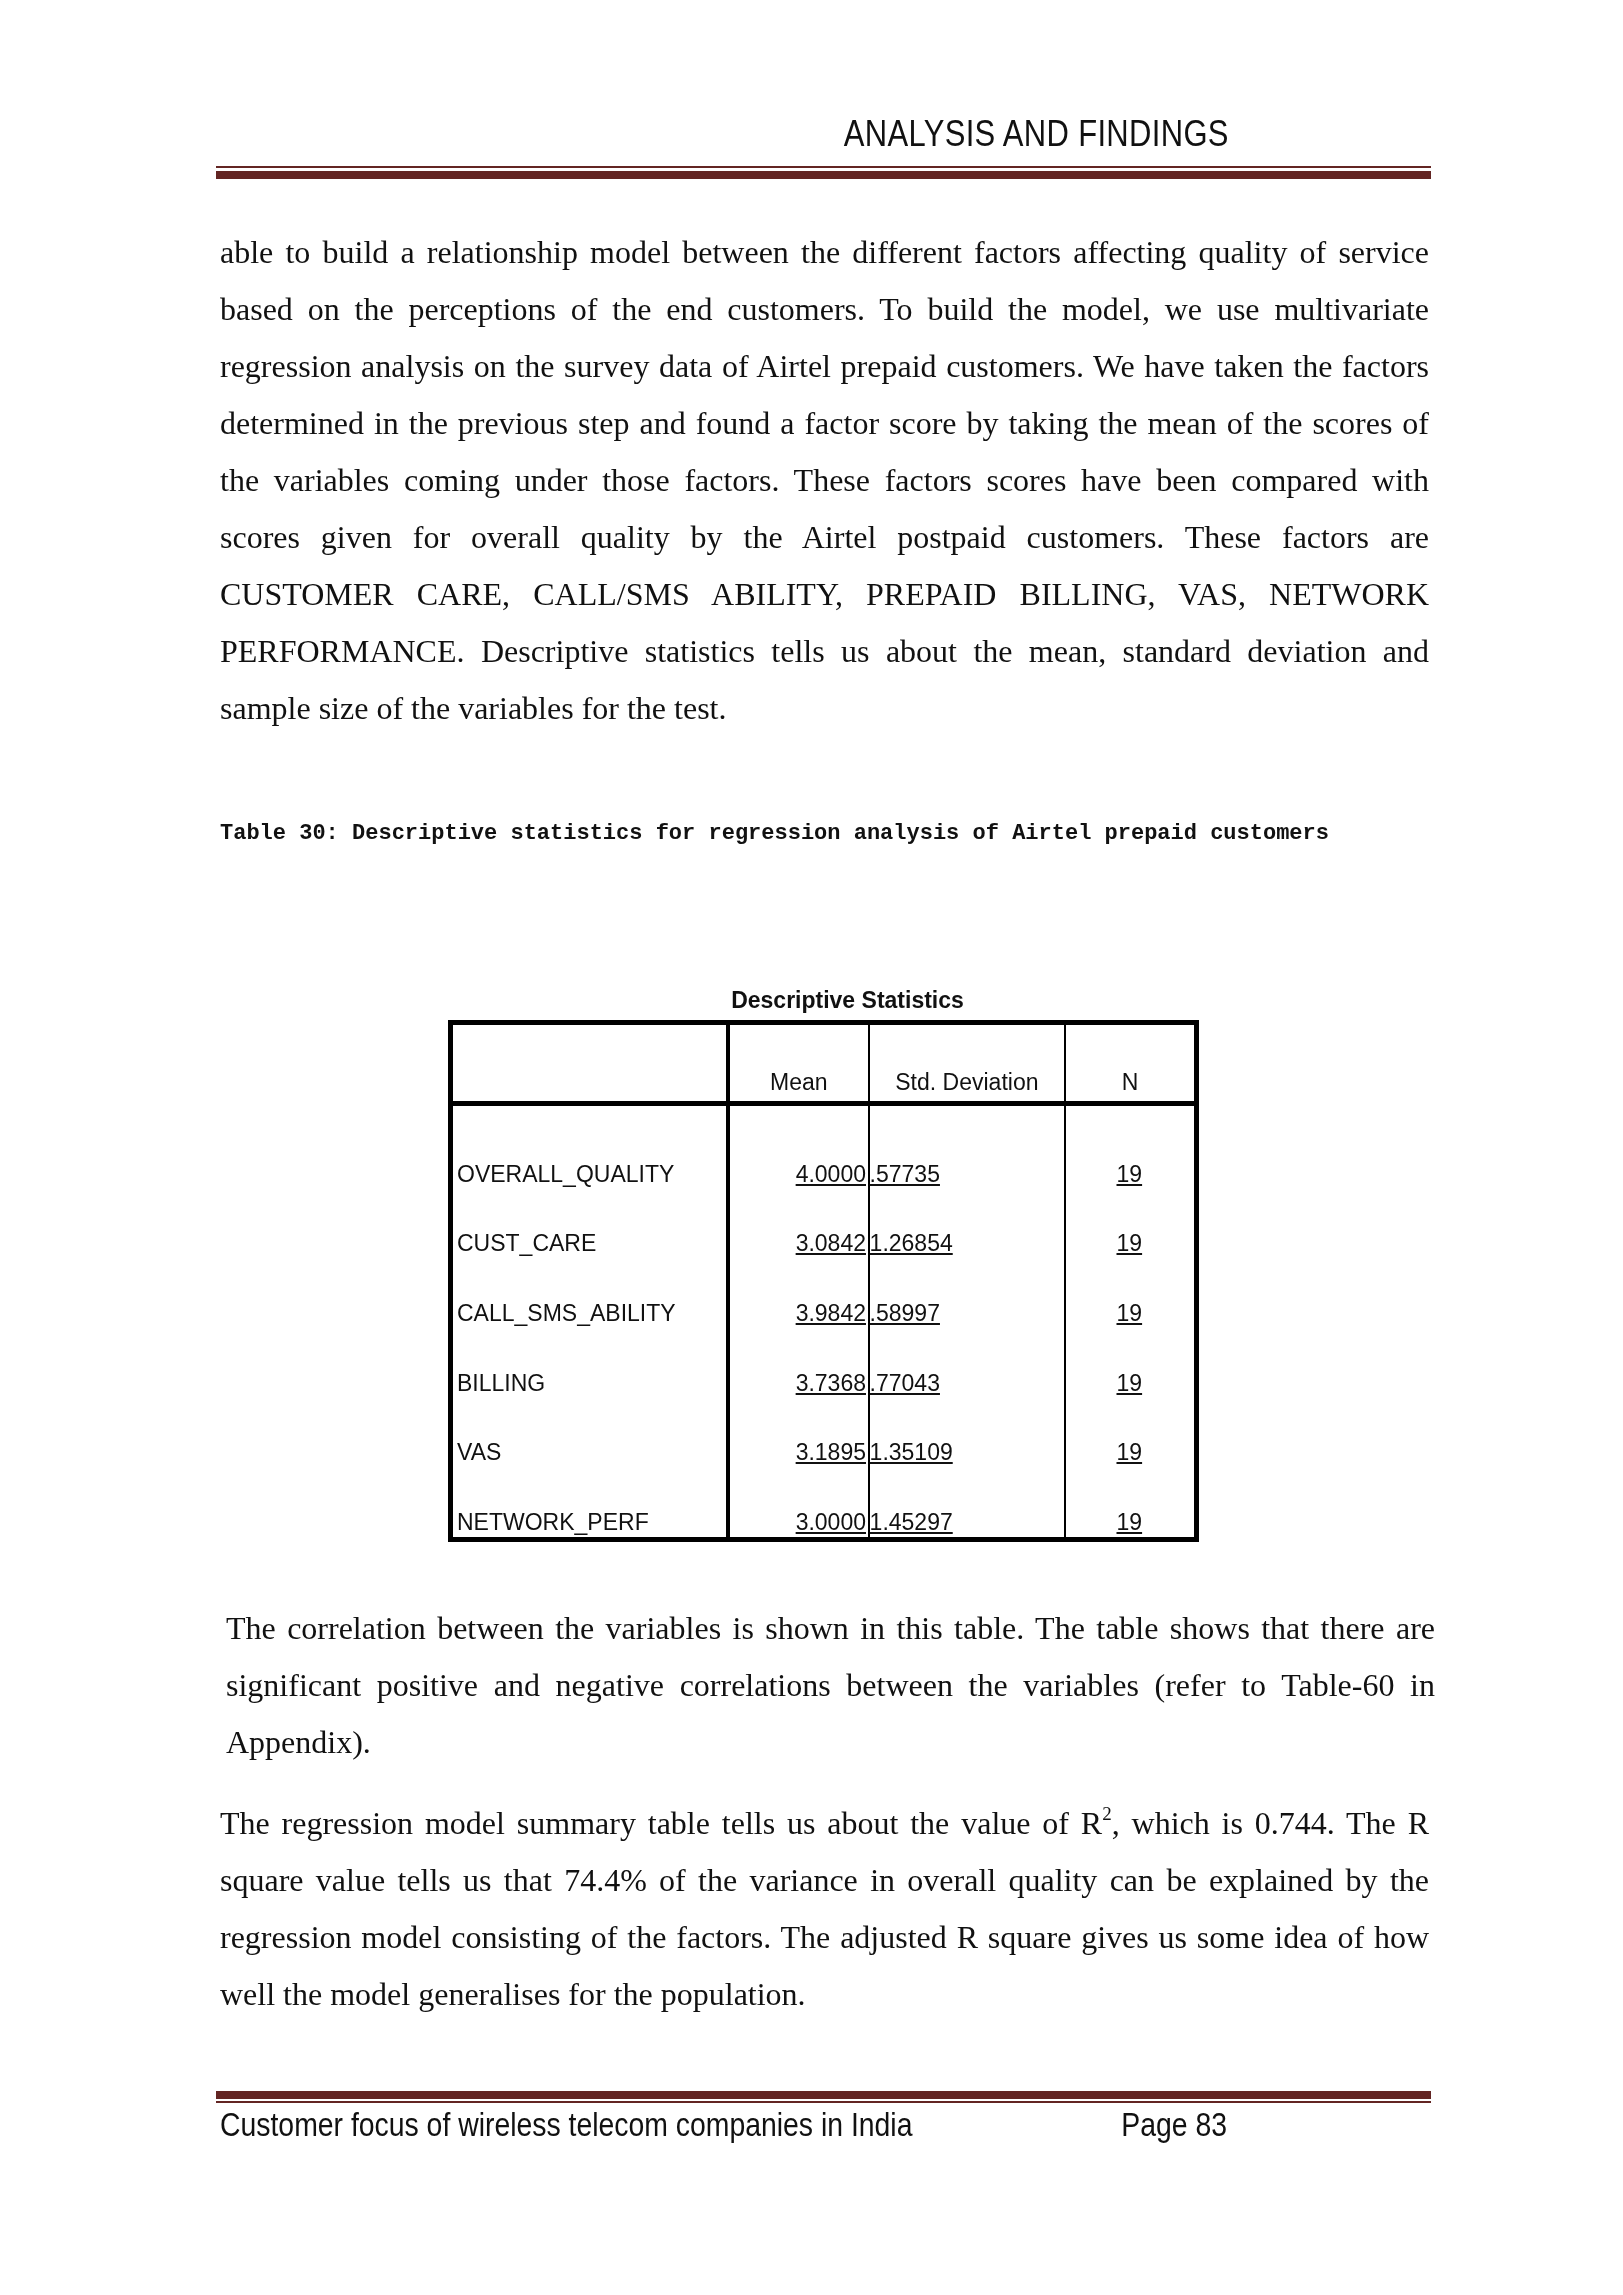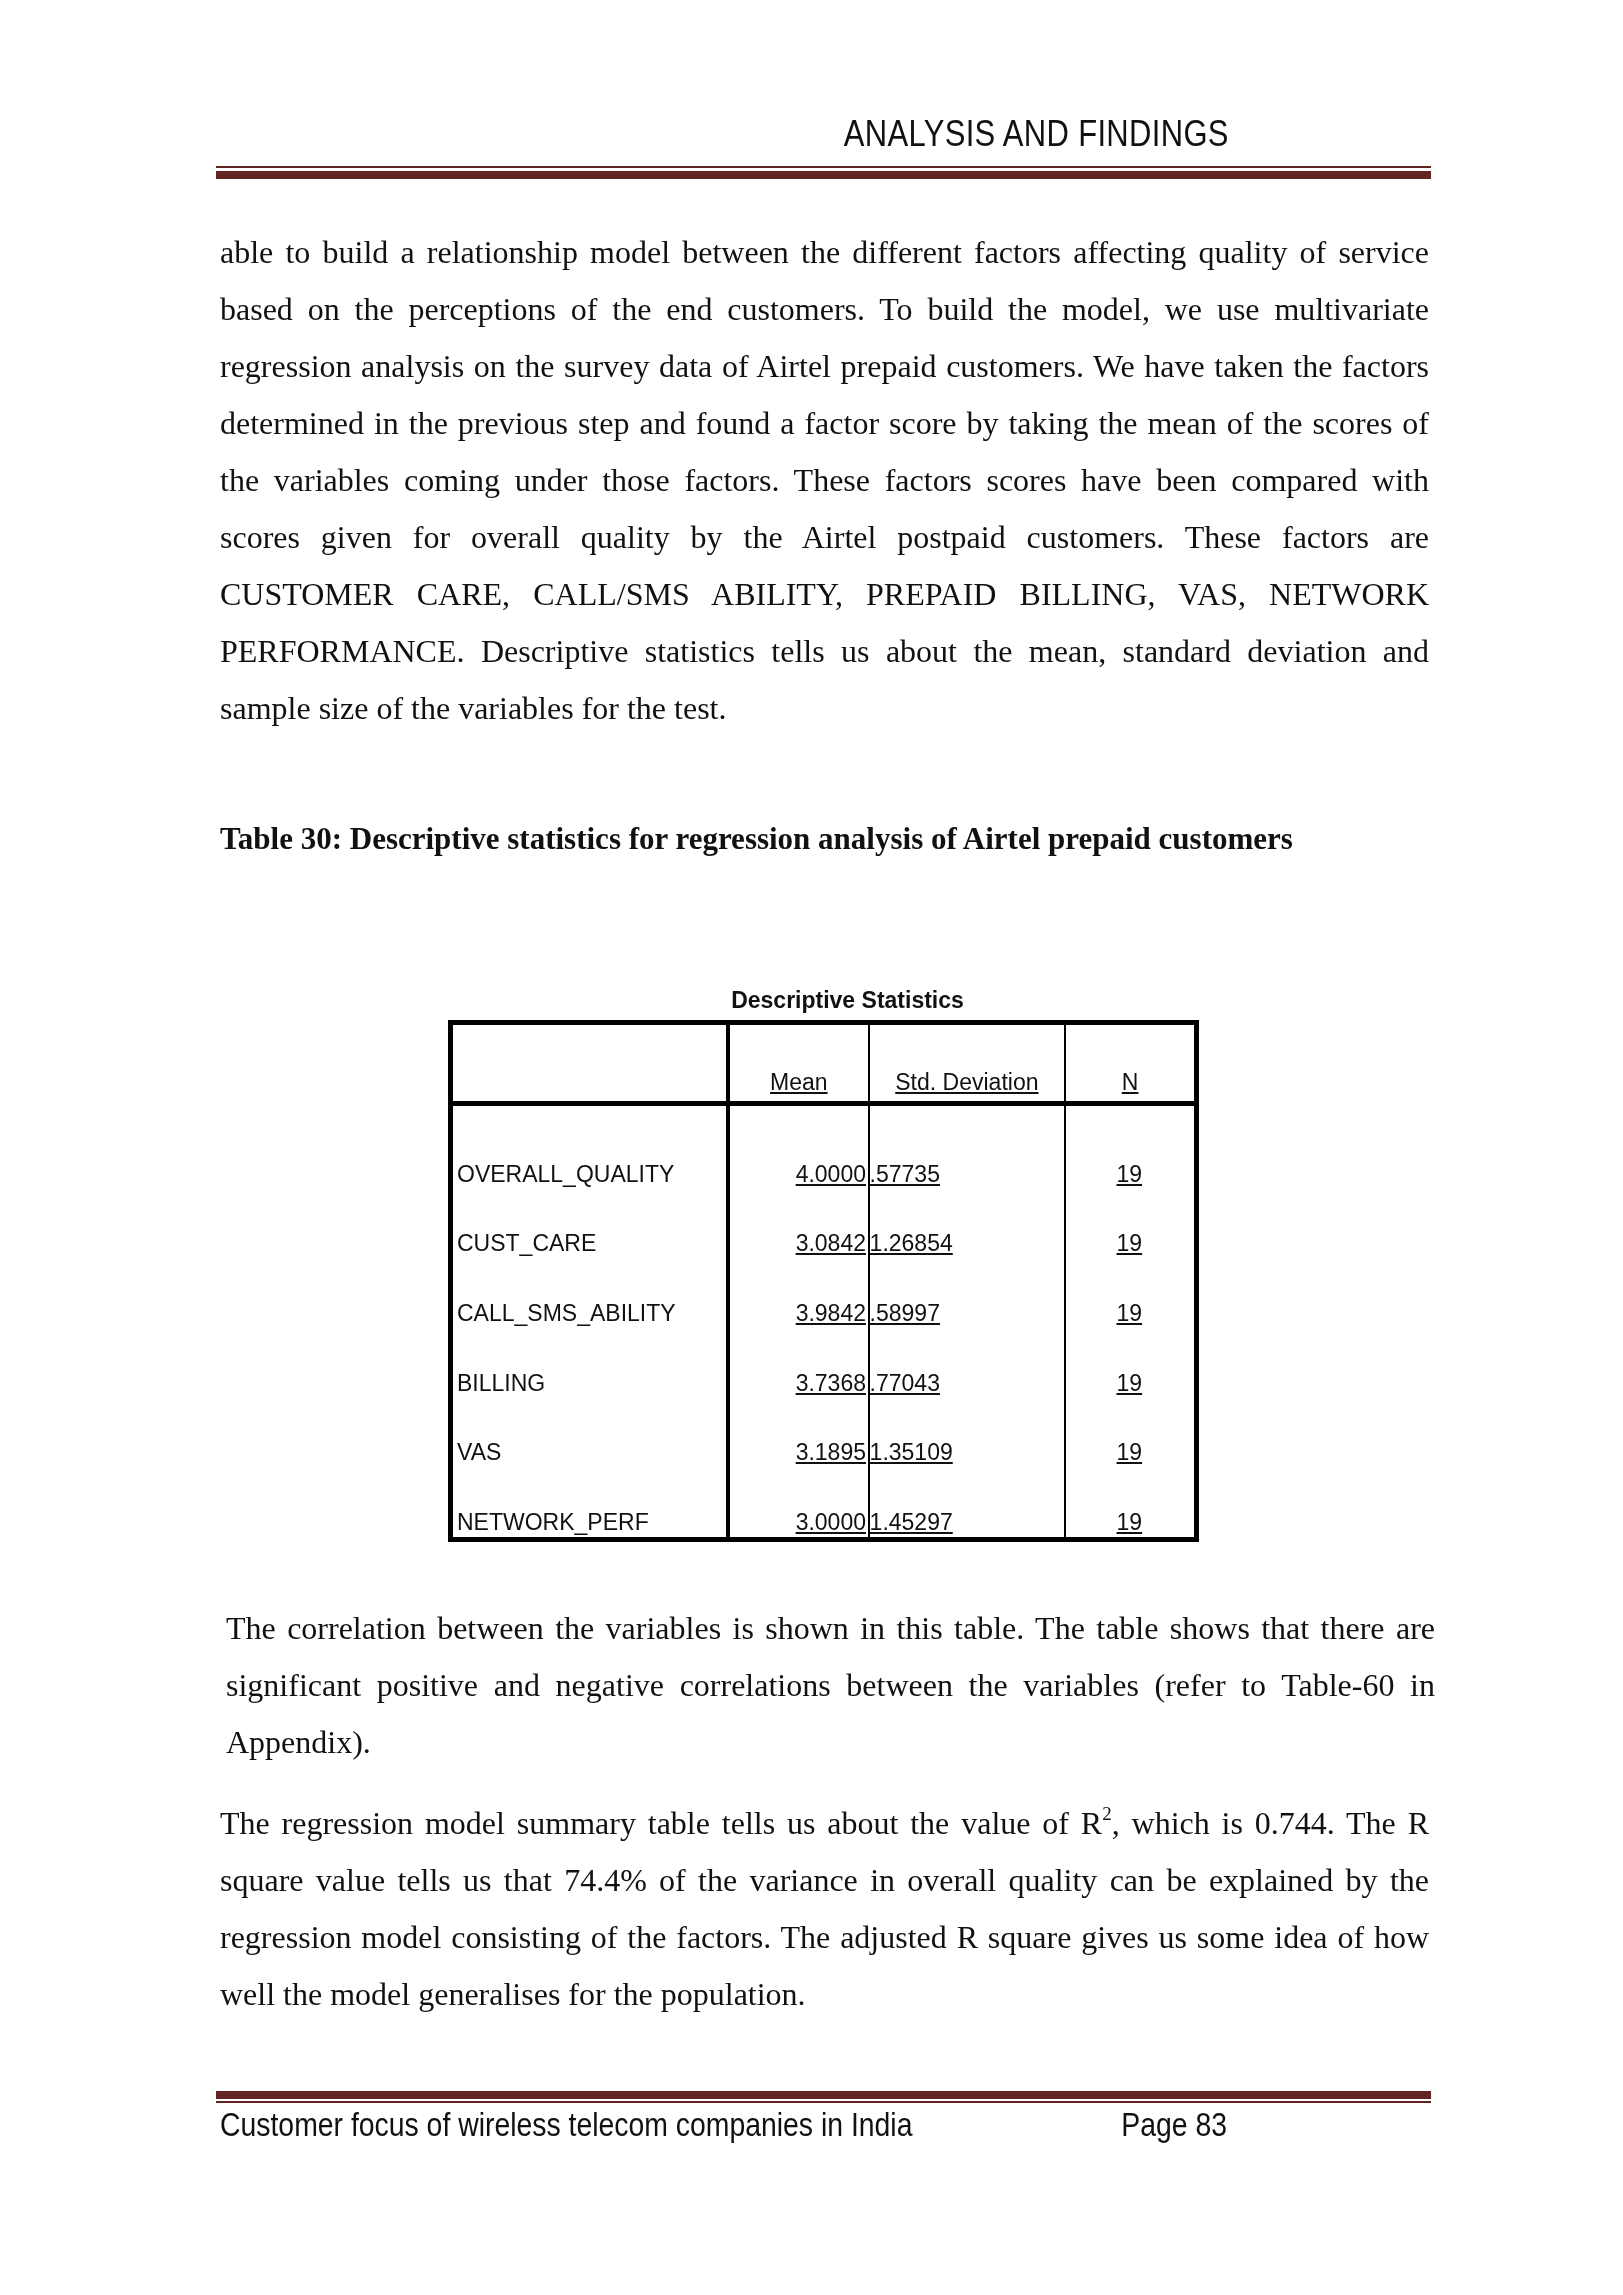--- a/index.html
+++ b/index.html
@@ -16,37 +16,37 @@
 
   .body-text {
     position: absolute; left: 220px; width: 1209px;
     font-family: "Liberation Serif", serif; font-size: 32px; line-height: 57px;
     color: #111; text-align: justify; text-align-last: left;
   }
   .body-text sup { font-size: 19px; vertical-align: 14.3px; line-height: 0; }
 
   .table-caption {
     position: absolute; left: 220px; top: 821px;
-    font-family: Liberation Serif, serif; font-weight: bold; font-size: 31px; color: #111;
+    font-family: Liberation Mono, monospace; font-weight: bold; font-size: 22px; color: #111;
   }
 
   .stats-title {
     position: absolute; left: 472px; width: 751px; top: 987px; text-align: center;
     font-family: "Liberation Sans", sans-serif; font-weight: bold; font-size: 23px; color: #111;
   }
 
   table.stats {
     position: absolute; left: 448px; top: 1020px; width: 751px;
     border-collapse: collapse; border: 5.5px solid #000;
     font-family: "Liberation Sans", sans-serif; font-size: 23px; color: #111;
   }
   table.stats th, table.stats td { padding: 0; }
   table.stats thead th {
     height: 71px; vertical-align: bottom; padding-bottom: 4.8px; font-weight: normal;
-    border-bottom: 5.5px solid #000; text-align: center; text-decoration: underline;
+    border-bottom: 5.5px solid #000; text-align: center;
   }
   table.stats td { height: 68px; vertical-align: bottom; padding-bottom: 1.6px; }
   table.stats tbody tr:first-child td { height: 82px; }
   .c0 { width: 269px; text-align: left; padding-left: 4px !important; border-right: 4.8px solid #000; }
   .c1 { width: 136px; text-align: right; border-right: 2.4px solid #000; }
   .c2 { width: 193px; border-right: 2.4px solid #000; }
   .c3 { text-align: center; }
   table.stats td.c1, table.stats td.c2, table.stats td.c3 { padding-right: 1.6px; text-decoration: underline; }
   table.stats th.c1, table.stats th.c2, table.stats th.c3 { text-align: center; }
 

